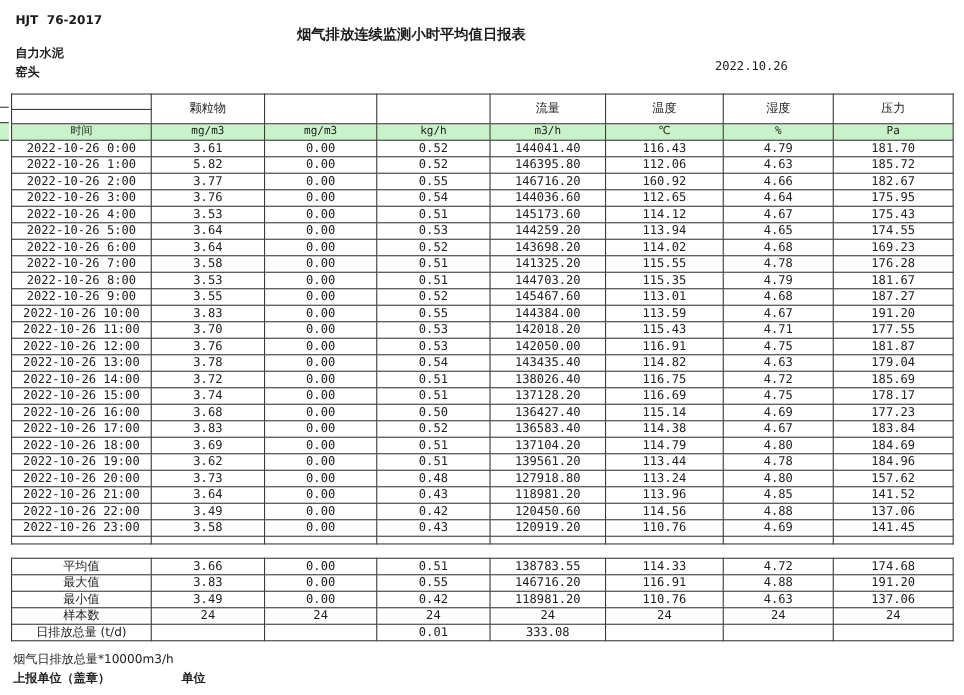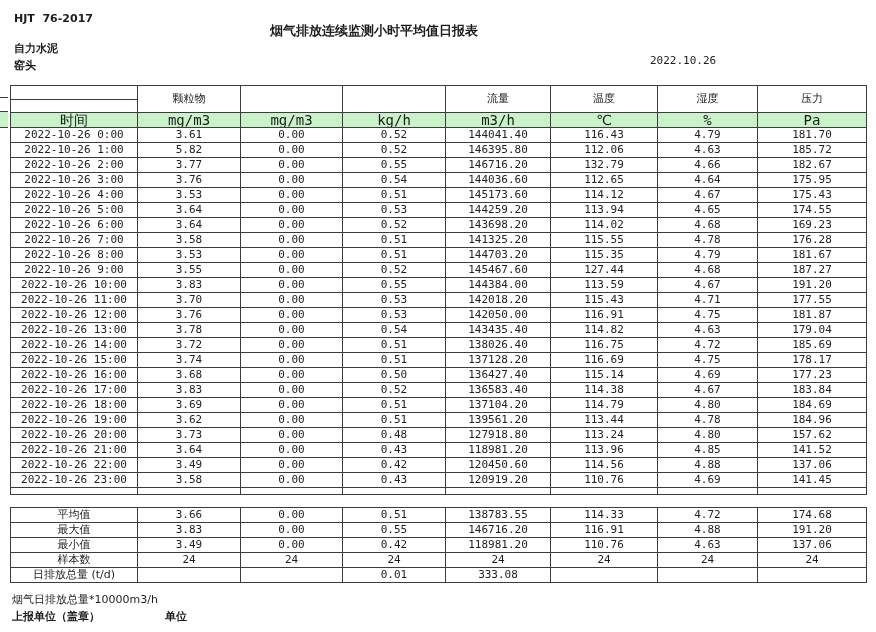--- a/index.html
+++ b/index.html
@@ -67,21 +67,21 @@
   }
   tr.h1 td, tr.h2 td{
     height:12px;line-height:12px;
     font-family:"DejaVu Sans",sans-serif;
     font-size:11px;
   }
   tr.h1 td[rowspan]{height:26px;line-height:26px;}
   tr.units-row td{
     background:var(--green);
     height:14px;line-height:14px;
-    font-size:14px;
+    font-size:10px;
   }
   tr.gap-grid td{height:6px;line-height:6px;}
   tr.gap-plain td{border:none;height:12px;line-height:12px;background:#fff;}
   tr[data-name="summary-row"] td:first-child{
     font-family:"DejaVu Sans",sans-serif;
   }
   tr[data-name="table-row"] td{color:#222;}
   
   .foot-note{
     position:absolute;left:12px;top:592px;
@@ -167,21 +167,21 @@
         <td data-name="value-cell">112.06</td>
         <td data-name="value-cell">4.63</td>
         <td data-name="value-cell">185.72</td>
       </tr>
       <tr data-name="table-row">
         <td data-name="time-cell">2022-10-26  2:00</td>
         <td data-name="value-cell">3.77</td>
         <td data-name="value-cell">0.00</td>
         <td data-name="value-cell">0.55</td>
         <td data-name="value-cell">146716.20</td>
-        <td data-name="value-cell">132.79</td>
+        <td data-name="value-cell">160.92</td>
         <td data-name="value-cell">4.66</td>
         <td data-name="value-cell">182.67</td>
       </tr>
       <tr data-name="table-row">
         <td data-name="time-cell">2022-10-26  3:00</td>
         <td data-name="value-cell">3.76</td>
         <td data-name="value-cell">0.00</td>
         <td data-name="value-cell">0.54</td>
         <td data-name="value-cell">144036.60</td>
         <td data-name="value-cell">112.65</td>
@@ -237,21 +237,21 @@
         <td data-name="value-cell">115.35</td>
         <td data-name="value-cell">4.79</td>
         <td data-name="value-cell">181.67</td>
       </tr>
       <tr data-name="table-row">
         <td data-name="time-cell">2022-10-26  9:00</td>
         <td data-name="value-cell">3.55</td>
         <td data-name="value-cell">0.00</td>
         <td data-name="value-cell">0.52</td>
         <td data-name="value-cell">145467.60</td>
-        <td data-name="value-cell">127.44</td>
+        <td data-name="value-cell">113.01</td>
         <td data-name="value-cell">4.68</td>
         <td data-name="value-cell">187.27</td>
       </tr>
       <tr data-name="table-row">
         <td data-name="time-cell">2022-10-26 10:00</td>
         <td data-name="value-cell">3.83</td>
         <td data-name="value-cell">0.00</td>
         <td data-name="value-cell">0.55</td>
         <td data-name="value-cell">144384.00</td>
         <td data-name="value-cell">113.59</td>

